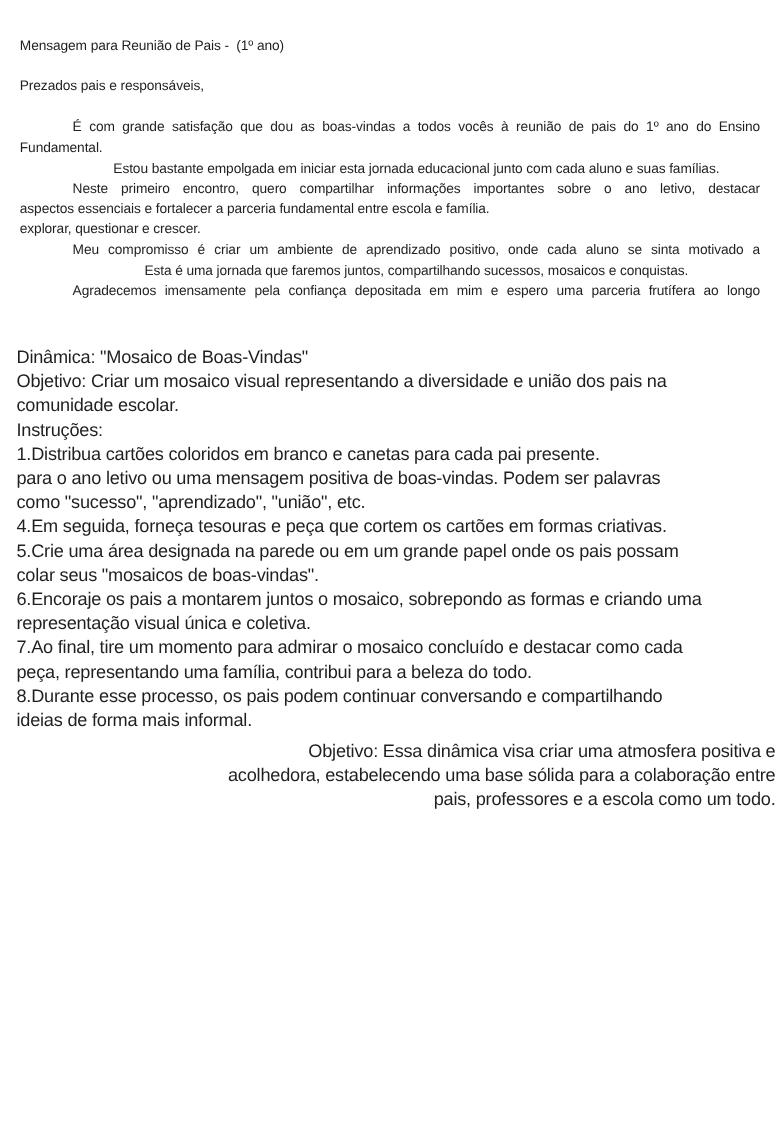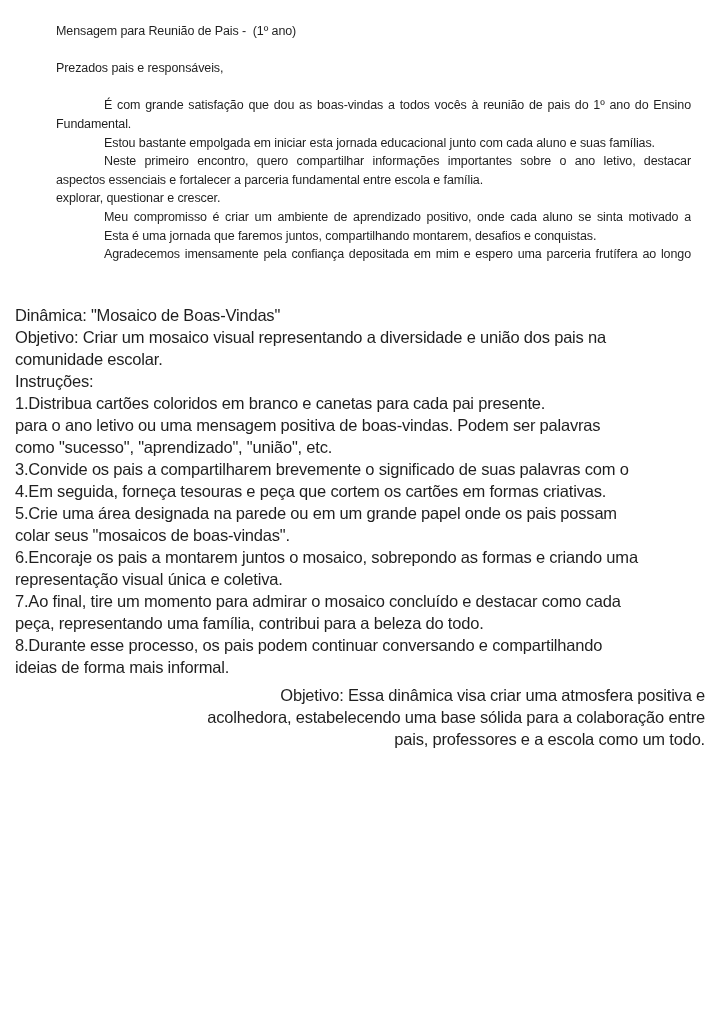--- a/index.html
+++ b/index.html
@@ -16,36 +16,35 @@
     -webkit-font-smoothing: antialiased;
   }
   .page {
     position: relative;
     width: 709px;
     height: 1024px;
     background: #ffffff;
   }
   
   .letter {
-    padding: 22px 18px 0 18px;
+    padding: 32px 18px 0 18px;
     font-size: 12.5px;
     line-height: 18.6px;
     letter-spacing: -0.1px;
-    margin-left: 38px;
   }
   .letter .ln {
     white-space: pre;          
     overflow: hidden;
   }
   .letter .ln.stretch {
     white-space: normal;       
     text-align: justify;
     text-align-last: justify;
   }
-  .letter .ln.ind { text-indent: 48px; }
+  .letter .ln.ind { text-indent: 48px; text-align: center; }
   .letter .blank { height: 18.6px; }
   
   .activity {
     margin-top: 40px;
     padding-left: 15px;
     padding-right: 4px;
     font-size: 16.5px;
     line-height: 22px;
     letter-spacing: -0.2px;
   }
@@ -75,39 +74,38 @@
 
     <div class="ln ind">Estou bastante empolgada em iniciar esta jornada educacional junto com cada aluno e suas famílias.</div>
 
     <div class="ln ind stretch">Neste primeiro encontro, quero compartilhar informações importantes sobre o ano letivo, destacar</div>
     <div class="ln">aspectos essenciais e fortalecer a parceria fundamental entre escola e família.</div>
 
 
     <div class="ln">explorar, questionar e crescer.</div>
     <div class="ln ind stretch">Meu compromisso é criar um ambiente de aprendizado positivo, onde cada aluno se sinta motivado a</div>
 
-    <div class="ln ind">Esta é uma jornada que faremos juntos, compartilhando montarem, desafios e conquistas.</div>
+    <div class="ln ind">Esta é uma jornada que faremos juntos, compartilhando sucessos, mosaicos e conquistas.</div>
 
     <div class="ln ind stretch">Agradecemos imensamente pela confiança depositada em mim e espero  uma parceria frutífera ao longo</div>
   </section>
 
   <section class="activity">
     <div class="ln">Dinâmica: "Mosaico de Boas-Vindas"</div>
 
     <div class="ln">Objetivo: Criar um mosaico visual representando a diversidade e união dos pais na</div>
     <div class="ln">comunidade escolar.</div>
 
     <div class="ln">Instruções:</div>
 
     <div class="ln">1.Distribua cartões coloridos em branco e canetas para cada pai presente.</div>
 
     <div class="ln">para o ano letivo ou uma mensagem positiva de boas-vindas. Podem ser palavras</div>
     <div class="ln">como "sucesso", "aprendizado", "união", etc.</div>
 
-    <div class="ln">3.Convide os pais a compartilharem brevemente o significado de suas palavras com o</div>
 
     <div class="ln">4.Em seguida, forneça tesouras e peça que cortem os cartões em formas criativas.</div>
 
     <div class="ln">5.Crie uma área designada na parede ou em um grande papel onde os pais possam</div>
     <div class="ln">colar seus "mosaicos de boas-vindas".</div>
 
     <div class="ln">6.Encoraje os pais a montarem juntos o mosaico, sobrepondo as formas e criando uma</div>
     <div class="ln">representação visual única e coletiva.</div>
 
     <div class="ln">7.Ao final, tire um momento para admirar o mosaico concluído e destacar como cada</div>

